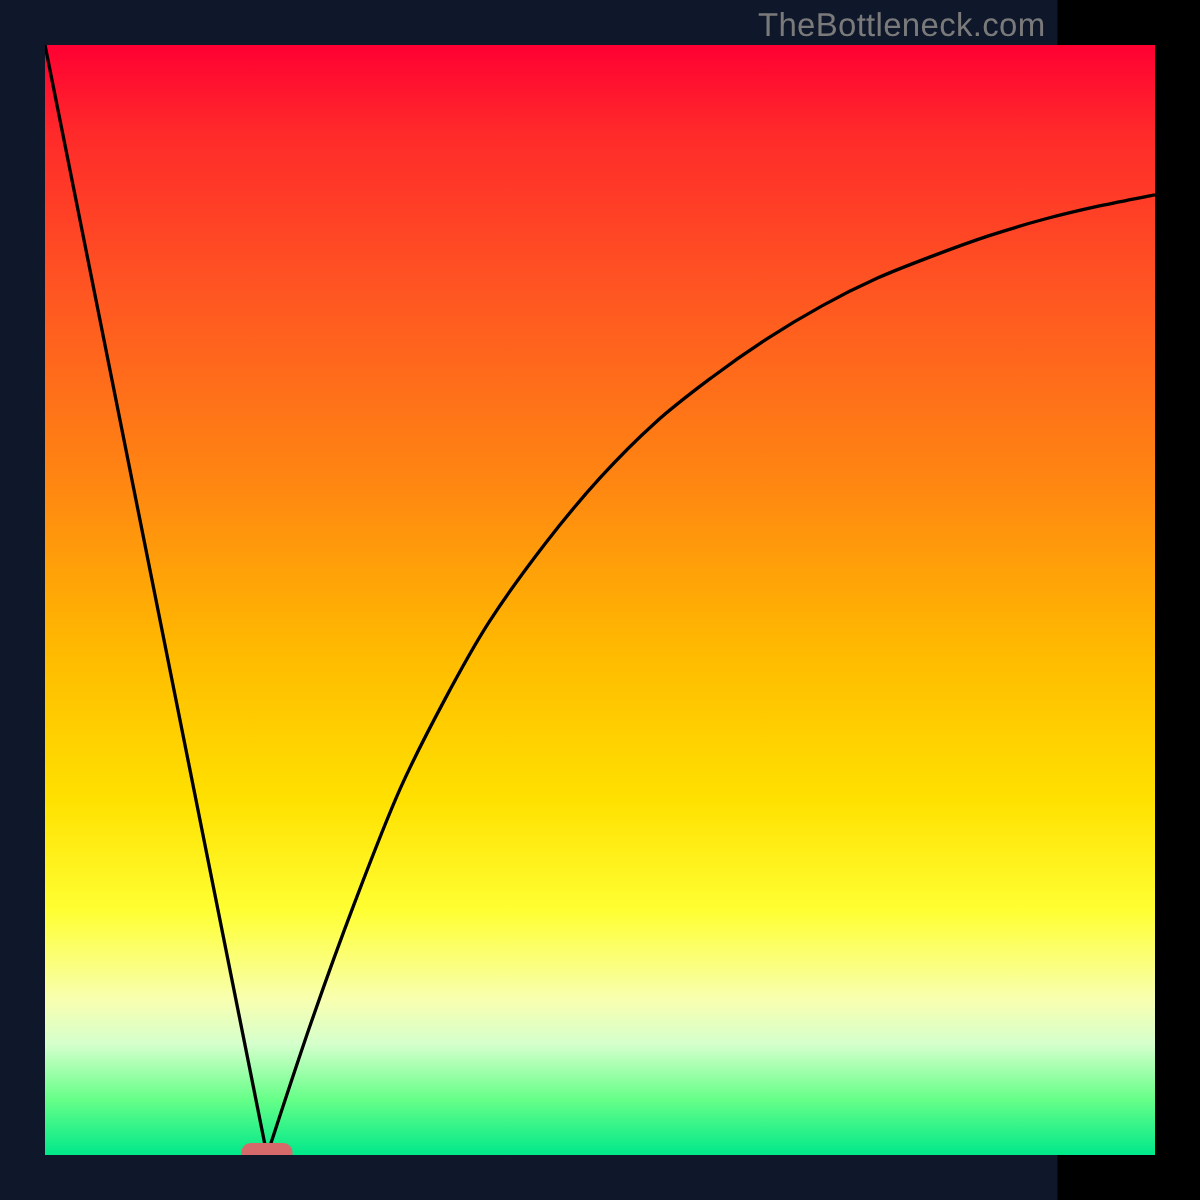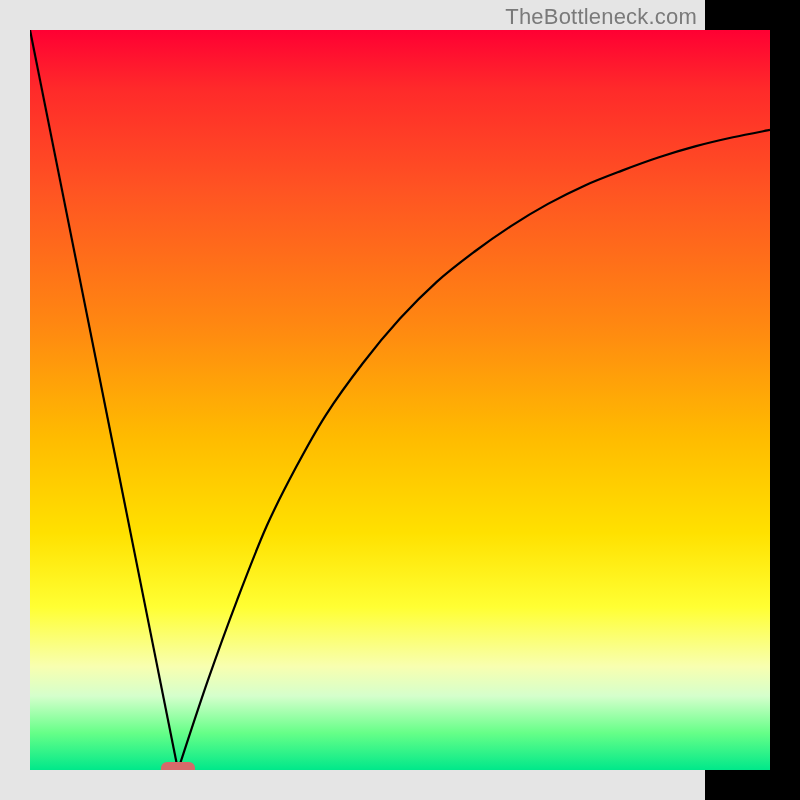--- a/index.html
+++ b/index.html
@@ -8,21 +8,21 @@
     width: 800px;
     height: 800px;
     overflow: hidden;
     background: #000;
     font-family: Arial, Helvetica, sans-serif;
   }
   .frame {
     position: relative;
     width: 705px;
     height: 800px;
-    background: #e5e5e5;
+    background: #0f172a;
   }
   .plot-area {
     position: absolute;
     left: 30px;
     top: 30px;
     width: 740px;
     height: 740px;
     
     background: linear-gradient(to bottom,
       #ff0033 0%,

